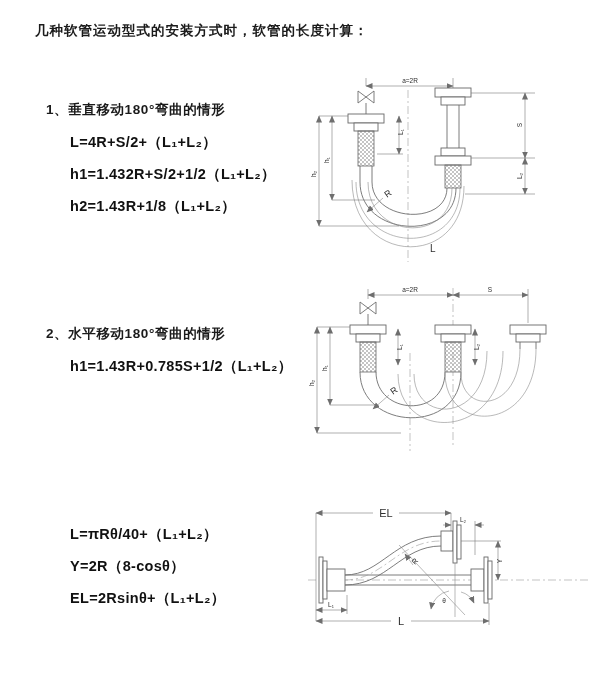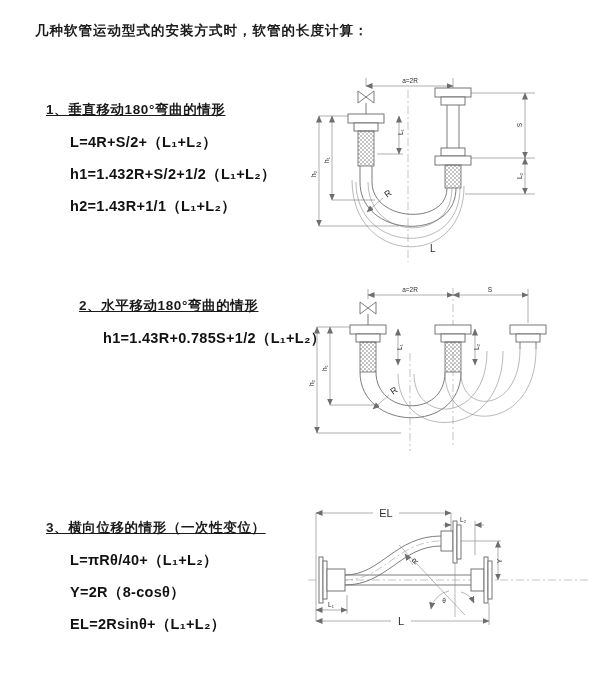--- a/index.html
+++ b/index.html
@@ -4,23 +4,23 @@
 <style>
   html,body{margin:0;padding:0;background:#ffffff;}
   .page{
     position:relative;width:600px;height:675px;background:#fff;
     font-family:"Liberation Sans","DejaVu Sans",sans-serif;color:#1b1b1b;
     overflow:hidden;border-right:3px solid #7f1d1d;border-bottom:1px solid #eee;padding-left:28px;
   }
   .title{position:absolute;left:35px;top:22px;font-size:13.5px;font-weight:bold;letter-spacing:1px;}
   .section{position:absolute;left:46px;width:270px;}
   .sec1{top:100px;}
-  .sec2{top:296px;margin-left:33px;}
+  .sec2{top:324px;}
   .sec3{top:518px;}
-  .heading{font-size:13.5px;font-weight:bold;letter-spacing:.6px;margin:0 0 6px 0;line-height:20px;text-decoration:underline;}
+  .heading{font-size:13.5px;font-weight:bold;letter-spacing:.6px;margin:0 0 6px 0;line-height:20px;}
   .formula{font-size:14.5px;font-weight:700;margin:0 0 0 24px;line-height:32px;height:32px;letter-spacing:.3px;color:#111;}
   .diagram{position:absolute;}
   .d1{left:303px;top:70px;}
   .d2{left:303px;top:283px;}
   .d3{left:303px;top:503px;text-decoration:underline;}
   svg{display:block;}
   svg text{font-family:"Liberation Sans","DejaVu Sans",sans-serif;fill:#2e2e2e;}
   .ln{stroke:#6e6e6e;stroke-width:.9;fill:none;}
   .thin{stroke:#8a8a8a;stroke-width:.6;fill:none;}
   .dim{stroke:#7a7a7a;stroke-width:.6;fill:none;}
@@ -33,30 +33,29 @@
 <body>
 
 <div class="page">
 
   <div class="title">几种软管运动型式的安装方式时，软管的长度计算：</div>
 
   <div class="section sec1">
     <p class="heading">1、垂直移动180°弯曲的情形</p>
     <p class="formula">L=4R+S/2+（L₁+L₂）</p>
     <p class="formula">h1=1.432R+S/2+1/2（L₁+L₂）</p>
-    <p class="formula">h2=1.43R+1/1（L₁+L₂）</p>
+    <p class="formula">h2=1.43R+1/8（L₁+L₂）</p>
   </div>
 
   <div class="section sec2">
     <p class="heading">2、水平移动180°弯曲的情形</p>
     <p class="formula">h1=1.43R+0.785S+1/2（L₁+L₂）</p>
   </div>
 
   <div class="section sec3">
-    <p class="heading">3、横向位移的情形（一次性变位）</p>
     <p class="formula">L=πRθ/40+（L₁+L₂）</p>
     <p class="formula">Y=2R（8-cosθ）</p>
     <p class="formula">EL=2Rsinθ+（L₁+L₂）</p>
   </div>
 
   <div class="diagram d1">
     <svg width="292" height="200" viewBox="0 0 292 200">
       <defs>
         <marker id="a1" markerWidth="8" markerHeight="8" refX="6.5" refY="3" orient="auto-start-reverse" markerUnits="userSpaceOnUse">
           <path d="M0,0L7,3L0,6Z" fill="#6e6e6e"></path>

